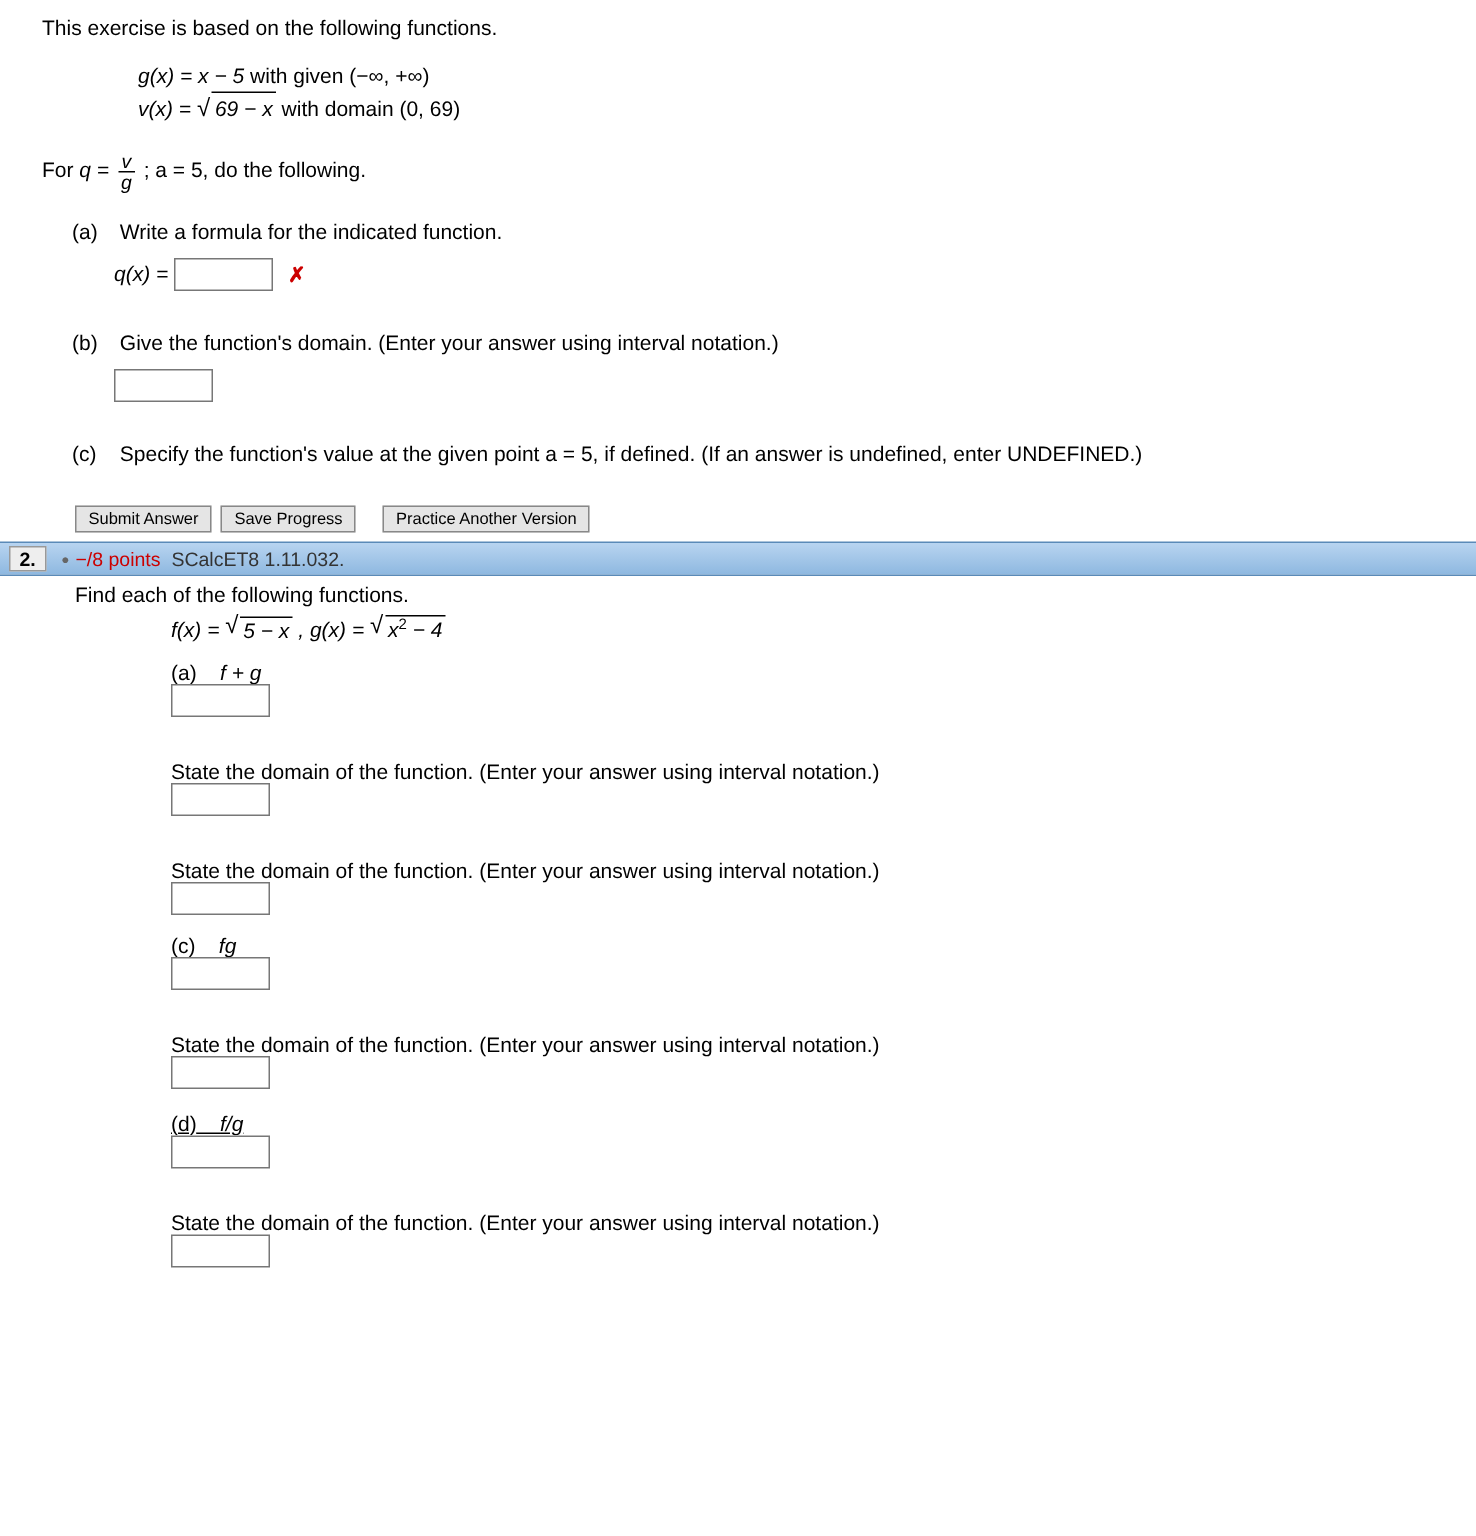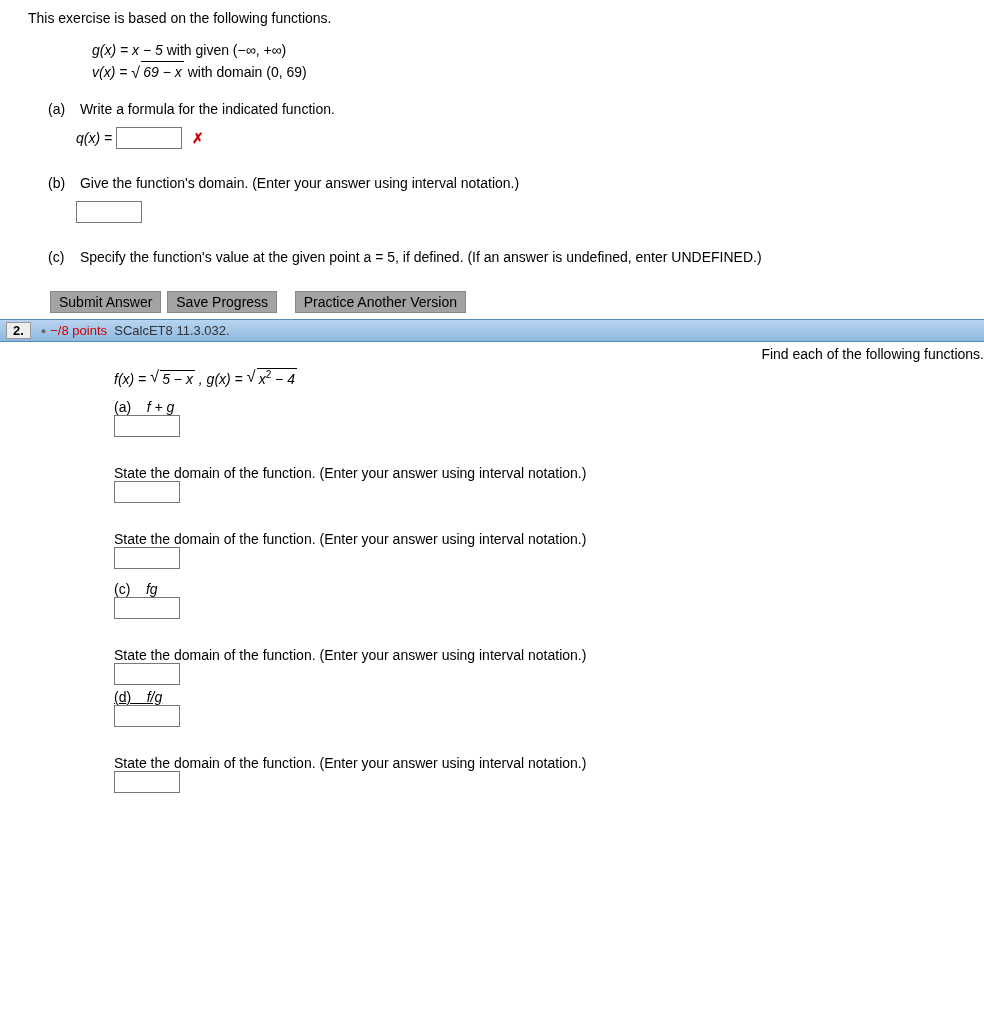--- a/index.html
+++ b/index.html
@@ -23,22 +23,22 @@
     height: 18px;
     font-size: 13px;
     padding: 1px 3px;
   }
   .w50 { width: 58px; }
   .w80 { width: 90px; }
   .red-x { color: #c00; font-weight: bold; margin-left: 6px; }
   .buttons { margin: 20px 0 6px 50px; }
   button {
     font-family: Arial, sans-serif;
-    font-size: 14px;
-    background: #a3a3a3;
+    font-size: 11px;
+    background: #e5e5e5;
     border: 1px solid #888;
     padding: 2px 8px;
     cursor: pointer;
     margin-right: 2px;
   }
   .sep-bar {
     background: linear-gradient(#b8d4f0, #8eb8e0);
     border-top: 1px solid #5a8ab8;
     border-bottom: 1px solid #5a8ab8;
     padding: 2px 6px;
@@ -53,21 +53,21 @@
     border: 1px solid #999;
     padding: 0 6px;
     font-weight: bold;
     margin-right: 10px;
     font-size: 13px;
   }
   .points { color: #c00; font-weight: normal; }
   .ref { color: #333; }
   .bullet { font-size: 9px; color: #666; margin-right: 4px; }
   .q2 { padding: 4px 0 0 50px; }
-  .q2-text { margin-bottom: 6px; text-align: right; }
+  .q2-text { margin-bottom: 6px; }
   .q2-funcs { margin-left: 64px; margin-bottom: 12px; }
   .q2-part { margin-left: 64px; margin-bottom: 4px; }
   .q2-domain { margin-left: 64px; margin-top: 28px; margin-bottom: 4px; }
   .sqrt-wrap {
     display: inline-block;
     position: relative;
     border-top: 1px solid #000;
     padding: 0 2px;
   }
   .surd {
@@ -102,20 +102,29 @@
     <div>
       <span class="math">v(x) = </span>
       <span style="position:relative; margin-left:10px;">
         <span class="surd">√</span>
         <span class="sqrt-wrap"><span class="math">69 − x</span></span>
       </span>
       <span> with domain (0, 69)</span>
     </div>
   </div>
 
+  <div class="for-q">
+    <span>For </span>
+    <span class="math">q = </span>
+    <span class="frac">
+      <span class="num">v</span>
+      <span class="den">g</span>
+    </span>
+    <span>; a = 5, do the following.</span>
+  </div>
 
   <div class="part">
     <span class="part-label">(a)</span>
     <span class="part-body">Write a formula for the indicated function.</span>
     <div class="sub-line">
       <span class="math">q(x) = </span>
       <input class="answer w50" style="">
       <span class="red-x">✗</span>
     </div>
   </div>
@@ -139,21 +148,21 @@
   <button>Save Progress</button>
   &nbsp;&nbsp;
   <button>Practice Another Version</button>
 </div>
 
 <div class="sep-bar">
   <span class="q-num-box">2.</span>
   <span class="bullet">●</span>
   <span class="points">−/8 points</span>
   <span>&nbsp;&nbsp;</span>
-  <span class="ref">SCalcET8 11.3.032.</span>
+  <span class="ref">SCalcET8 1.11.032.</span>
 </div>
 
 <div class="q2">
   <div class="q2-text">Find each of the following functions.</div>
 
   <div class="q2-funcs">
     <span class="math">f(x) = </span>
     <span style="position:relative; margin-left:10px;">
       <span class="surd">√</span>
       <span class="sqrt-wrap"><span class="math">5 − x</span></span>
@@ -185,21 +194,21 @@
   <div class="q2-part" style="margin-top:12px;">
     <span>(c)</span>&nbsp;&nbsp;&nbsp;
     <span class="math">fg</span><br>
     <input class="answer w50" style="">
   </div>
   <div class="q2-domain">
     <span>State the domain of the function. (Enter your answer using interval notation.)</span><br>
     <input class="answer w50" style="">
   </div>
 
-  <div class="q2-part" style="margin-top:4px;text-decoration:underline;">
+  <div class="q2-part" style="margin-top:15px;text-decoration:underline;">
     <span>(d)</span>&nbsp;&nbsp;&nbsp;
     <span class="math">f/g</span><br>
     <input class="answer w50" style="">
   </div>
   <div class="q2-domain">
     <span>State the domain of the function. (Enter your answer using interval notation.)</span><br>
     <input class="answer w50" style="">
   </div>
 </div>
 

